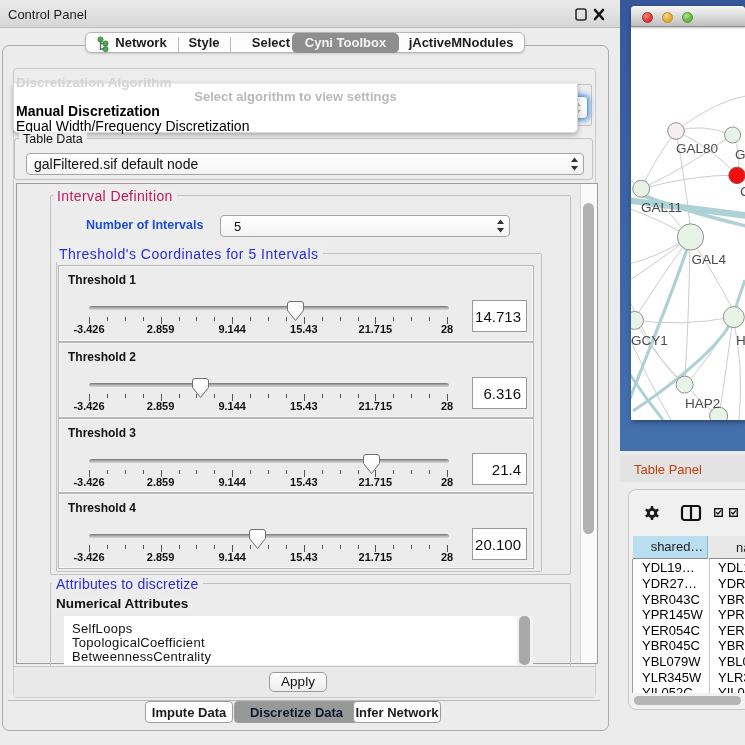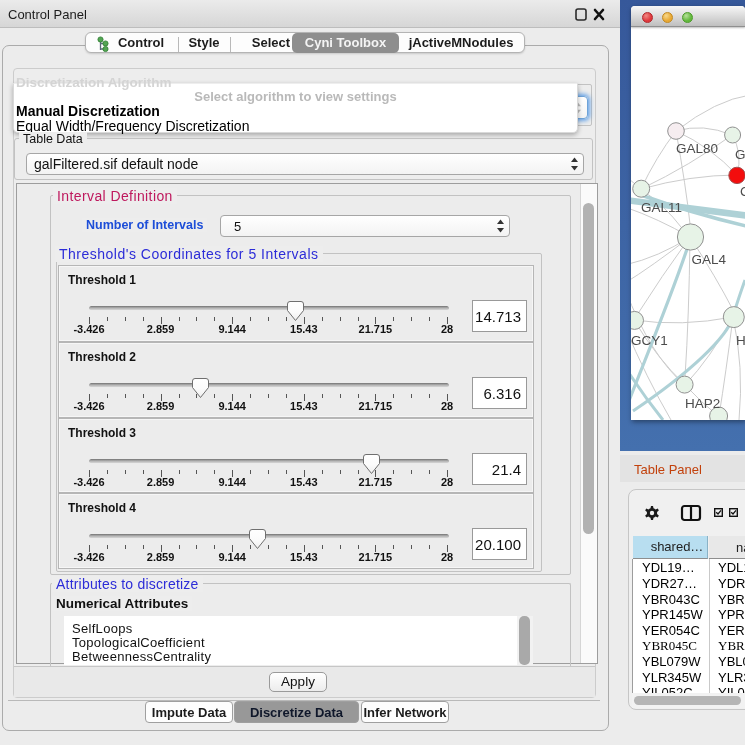--- a/index.html
+++ b/index.html
@@ -213,21 +213,21 @@
       <span class="c2">YBR0</span>
     </div>
     <div class="trow" style="top:48.1px;">
       <span class="c1">YPR145W</span>
       <span class="c2">YPR1</span>
     </div>
     <div class="trow" style="top:63.7px;">
       <span class="c1">YER054C</span>
       <span class="c2">YER0</span>
     </div>
-    <div class="trow" style="top:79.3px;font-family:Liberation Serif, serif;">
+    <div class="trow" style="top:79.3px;">
       <span class="c1">YBR045C</span>
       <span class="c2">YBR0</span>
     </div>
     <div class="trow" style="top:94.9px;">
       <span class="c1">YBL079W</span>
       <span class="c2">YBL0</span>
     </div>
     <div class="trow" style="top:110.5px;">
       <span class="c1">YLR345W</span>
       <span class="c2">YLR3</span>
@@ -253,21 +253,21 @@
 <div class="abs" id="outer"></div>
 <div class="abs" id="inner"></div>
 
 <div class="abs" id="toptabs">
   <svg width="14" height="17" style="position:absolute;left:11px;top:3px;">
     <path d="M 3.5 5 V 14 M 3.5 7.5 H 8 M 3.5 13 H 8" stroke="#5a6a78" stroke-width="1.3" fill="none"></path>
     <circle cx="3.5" cy="3.5" r="2.6" fill="#53a553" stroke="#2e7d32" stroke-width="0.8"></circle>
     <circle cx="8.5" cy="7.5" r="2.6" fill="#53a553" stroke="#2e7d32" stroke-width="0.8"></circle>
     <circle cx="8.5" cy="13" r="2.6" fill="#53a553" stroke="#2e7d32" stroke-width="0.8"></circle>
   </svg>
-  <div class="tab" style="left:24px; width:62px;">Control</div>
+  <div class="tab" style="left:24px; width:62px;">Network</div>
   <div class="tsep" style="left:92px;"></div>
   <div class="tab" style="left:96px; width:44px;">Style</div>
   <div class="tsep" style="left:144px;"></div>
   <div class="tab" style="left:159px; width:52px;">Select</div>
   <div class="tab sel" style="left:206px; width:107px;">Cyni Toolbox</div>
   <div class="tab" style="left:315px; width:120px;">jActiveMNodules</div>
 </div>
 
 <div class="gtitle" style="left:16px; top:75px; color:#d4d4d4; font-weight:bold; font-size:13.5px; background:none; padding:0; z-index:5;">Discretization Algorithm</div>
 <div class="gbox" style="left:14px; top:84px; width:578px; height:42px;"></div>
@@ -496,13 +496,13 @@
 <div class="abs" id="attrsb">
     <div class="th"></div>
   </div>
 
 <div class="abs" id="applystrip"></div>
 <div class="abs" id="applybtn">Apply</div>
 
 <div class="abs" id="btabline"></div>
 <div class="btab" style="left:145px; width:88px;">Impute Data</div>
 <div class="btab sel" style="left:234px; width:125px;">Discretize Data</div>
-<div class="btab" style="left:361px; width:88px;">Infer Network</div>
+<div class="btab" style="left:353px; width:88px;">Infer Network</div>
 
 </body></html>

